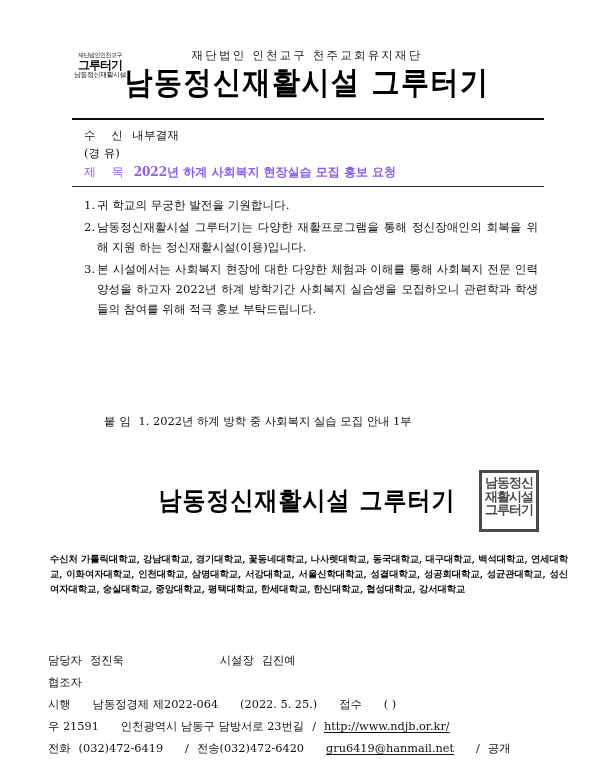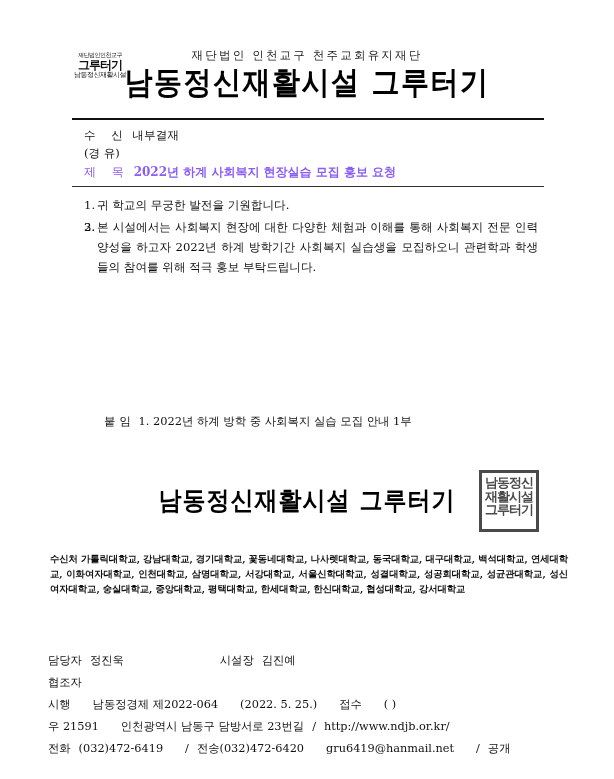--- a/index.html
+++ b/index.html
@@ -222,21 +222,21 @@
     top: 650px;
     font-size: 11.3px;
     line-height: 1.95;
     font-family: "DejaVu Serif", "Liberation Serif", serif;
     color: #111;
   }
   .footer .frow { white-space: nowrap; }
   .footer .gapL { display: inline-block; width: 96px; }
   .footer .gapS { display: inline-block; width: 22px; }
   .footer .sep { display: inline-block; width: 8px; }
-  .link-ul { text-underline-offset: 2px; }
+  .link-ul { text-decoration: underline; text-underline-offset: 2px; }
 </style>
 </head>
 <body>
 
 <div class="page">
 
   <div class="org-line">재단법인 인천교구 천주교회유지재단</div>
 
   <div class="logo-stamp">
     <div class="lg1">재단법인인천교구</div>
@@ -267,20 +267,21 @@
 
   <div class="hr-thin" style="top:186px;"></div>
 
   <div class="body-block">
     <p>
       <span class="num">1.</span>
       <span>귀 학교의 무궁한 발전을 기원합니다.</span>
     </p>
     <p>
       <span class="num">2.</span>
+      <span>남동정신재활시설 그루터기는 다양한 재활프로그램을 통해 정신장애인의 회복을 위해 지원 하는 정신재활시설(이용)입니다.</span>
     </p>
     <p>
       <span class="num">3.</span>
       <span>본 시설에서는 사회복지 현장에 대한 다양한 체험과 이해를 통해 사회복지 전문 인력 양성을 하고자 2022년 하계 방학기간 사회복지 실습생을 모집하오니 관련학과 학생들의 참여를 위해 적극 홍보 부탁드립니다.</span>
     </p>
   </div>
 
   <div class="attach">
     <div class="row">
       <span class="aw">붙임</span>

